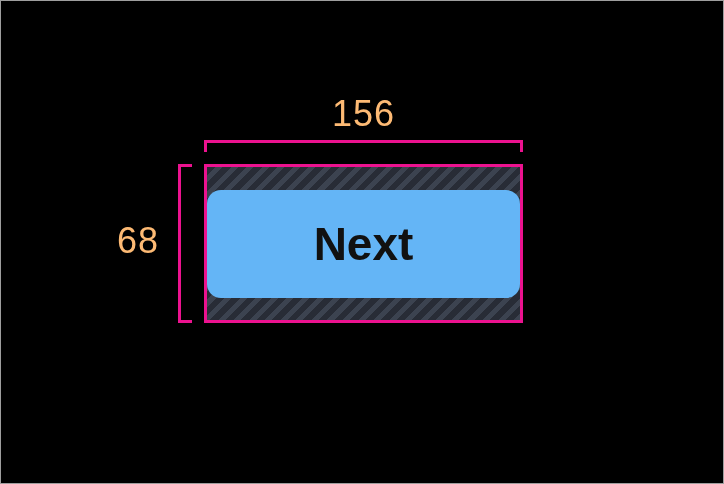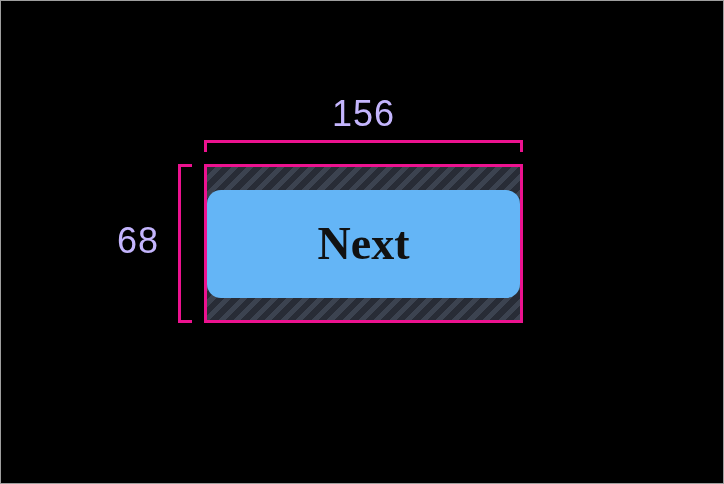--- a/index.html
+++ b/index.html
@@ -16,21 +16,21 @@
     height: 484px;
     box-sizing: border-box;
     background: #000000;
     border: 1px solid #9e9e9e;
     overflow: hidden;
   }
 
   
   .dim-label {
     position: absolute;
-    color: #c4b5fd;
+    color: #fdba74;
     font-size: 36px;
     font-weight: 400;
     line-height: 1;
     letter-spacing: 1px;
   }
   .width-label {
     left: 203px;
     top: 95px;
     width: 319px;
     text-align: center;
@@ -88,21 +88,21 @@
   }
 
   
   .next-btn {
     flex: 1;
     width: 100%;
     border: none;
     border-radius: 14px;
     background: #64b5f6;
     color: #111111;
-    font-family: Liberation Serif, serif;
+    font-family: Liberation Sans, sans-serif;
     font-size: 46px;
     font-weight: 600;
     line-height: 1;
     display: flex;
     align-items: center;
     justify-content: center;
     padding: 0;
     cursor: pointer;
   }
 </style>

